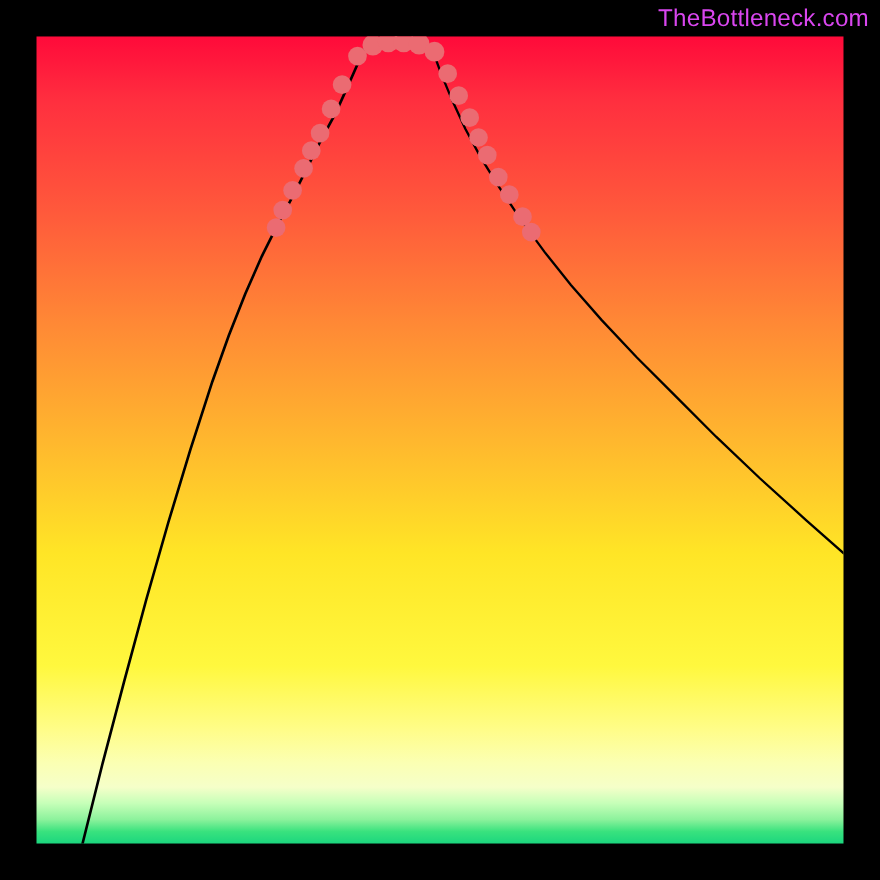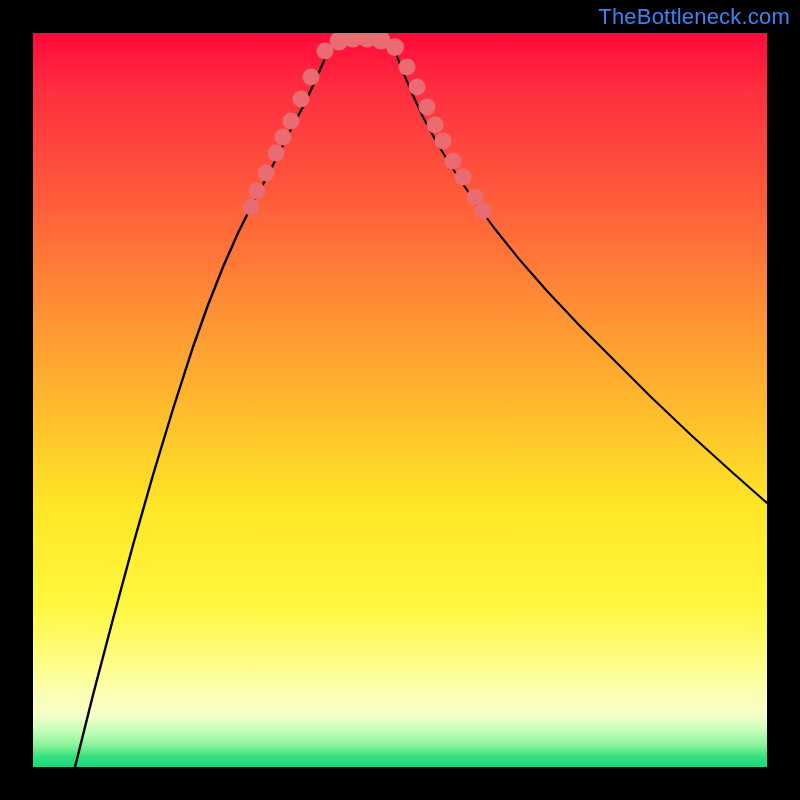--- a/index.html
+++ b/index.html
@@ -48,21 +48,21 @@
       #c6ffb8 95%,
       #8cf29c 97%,
       #39e27e 98.5%,
       #1bd67e 100%
     );
   }
   .watermark {
     position: absolute;
     top: 4px;
     right: 10px;
-    color: #3b82f6;
+    color: #d946ef;
     font-size: 22px;
     font-weight: 500;
     letter-spacing: 0.2px;
   }
   svg.curve {
     position: absolute;
     top: 0;
     left: 0;
     width: 734px;
     height: 734px;

